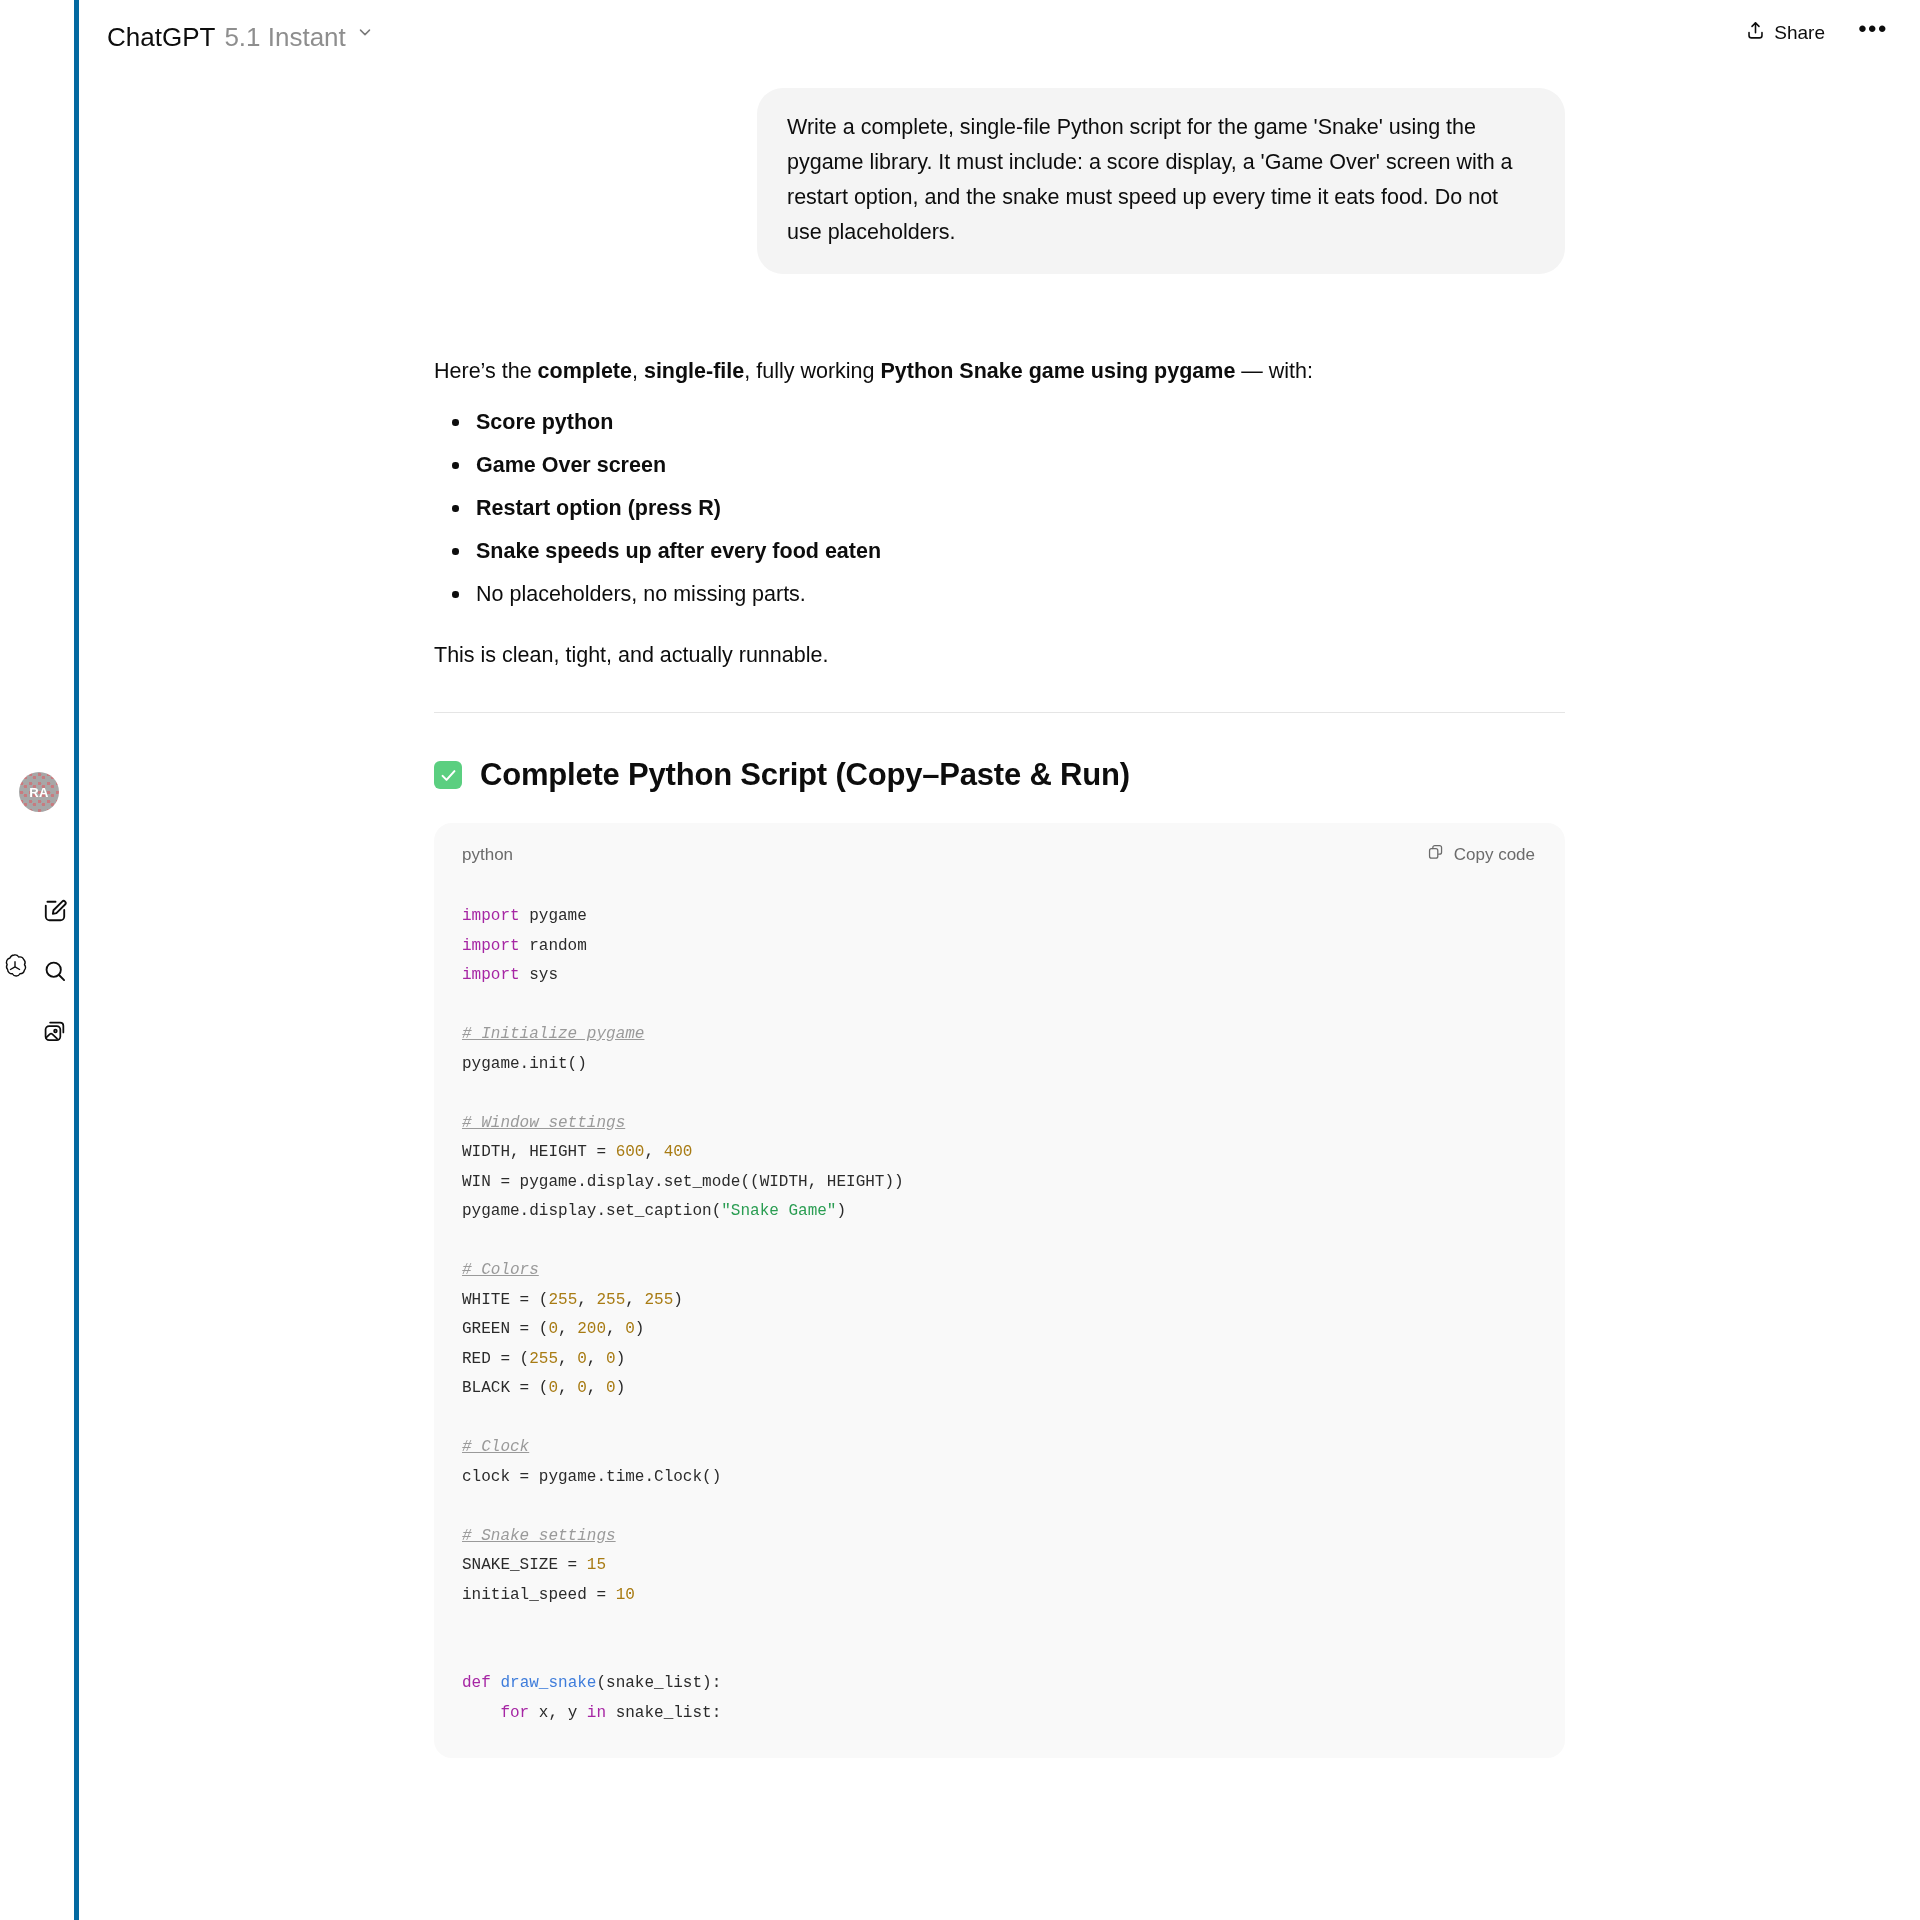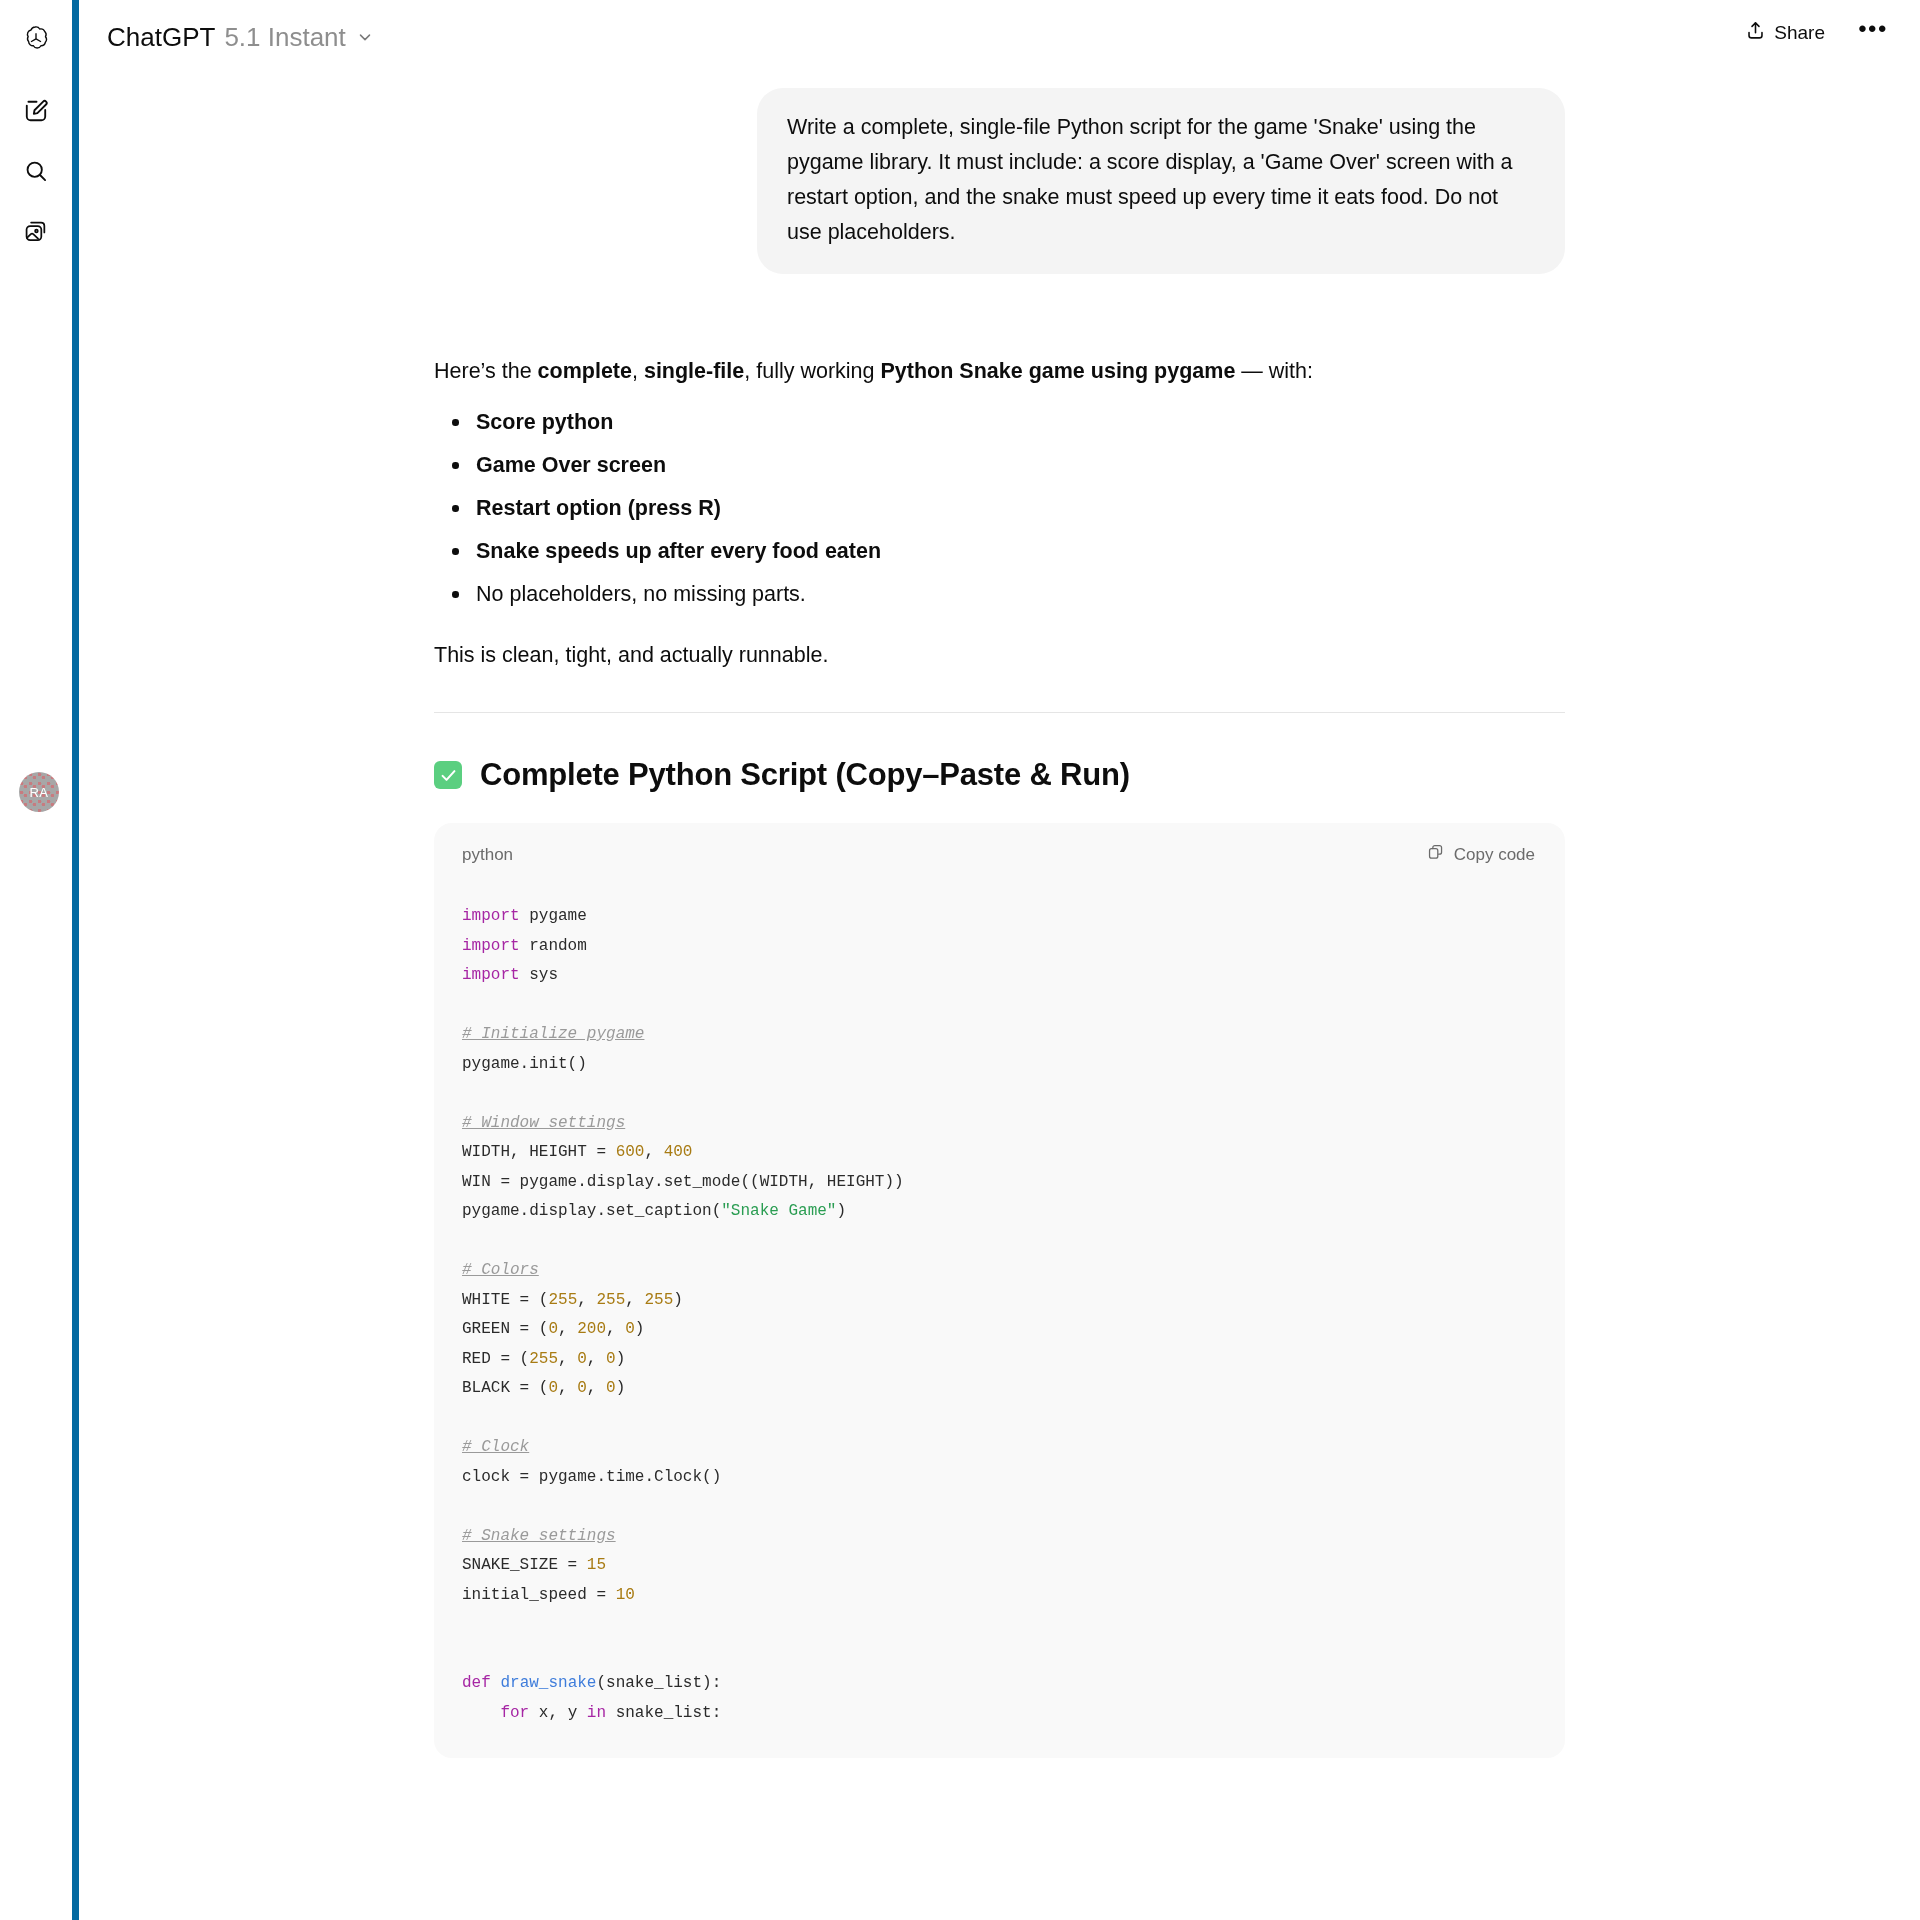--- a/index.html
+++ b/index.html
@@ -11,26 +11,26 @@
     overflow: hidden;
   }
 
   
   .app { display: flex; width: 1920px; height: 1920px; }
 
   
   .sidebar {
     width: 79px;
     flex: 0 0 79px;
-    border-right: 7px solid #0369a1;
+    border-right: 5px solid #0369a1;
     background: #ffffff;
     position: relative;
     display: flex;
-    flex-direction: column;
     align-items: center;
+    font-weight: bold;
   }
   .sb-logo {
     margin-top: 14px;
     width: 50px; height: 50px;
     display: flex; align-items: center; justify-content: center;
     border-radius: 10px;
   }
   .sb-icons { margin-top: 22px; display: flex; flex-direction: column; gap: 10px; }
   .sb-icon {
     width: 50px; height: 50px;
@@ -65,21 +65,21 @@
 
   
   .topbar {
     height: 66px;
     display: flex;
     align-items: center;
     padding: 0 28px 0 22px;
     background: #ffffff;
   }
   .model-sel {
-    display: flex; align-items: flex-end; gap: 9px;
+    display: flex; align-items: center; gap: 9px;
     padding: 5px 10px 7px 6px;
     border-radius: 9px;
     cursor: pointer;
     margin-top: 10px;
   }
   .model-name { font-size: 26px; color: #0d0d0d; }
   .model-variant { font-size: 26px; color: #8e8e8e; }
   .chev { margin-left: 1px; transform: translateY(-3px); }
 
   .topbar-right { margin-left: auto; display: flex; align-items: center; gap: 16px; }

